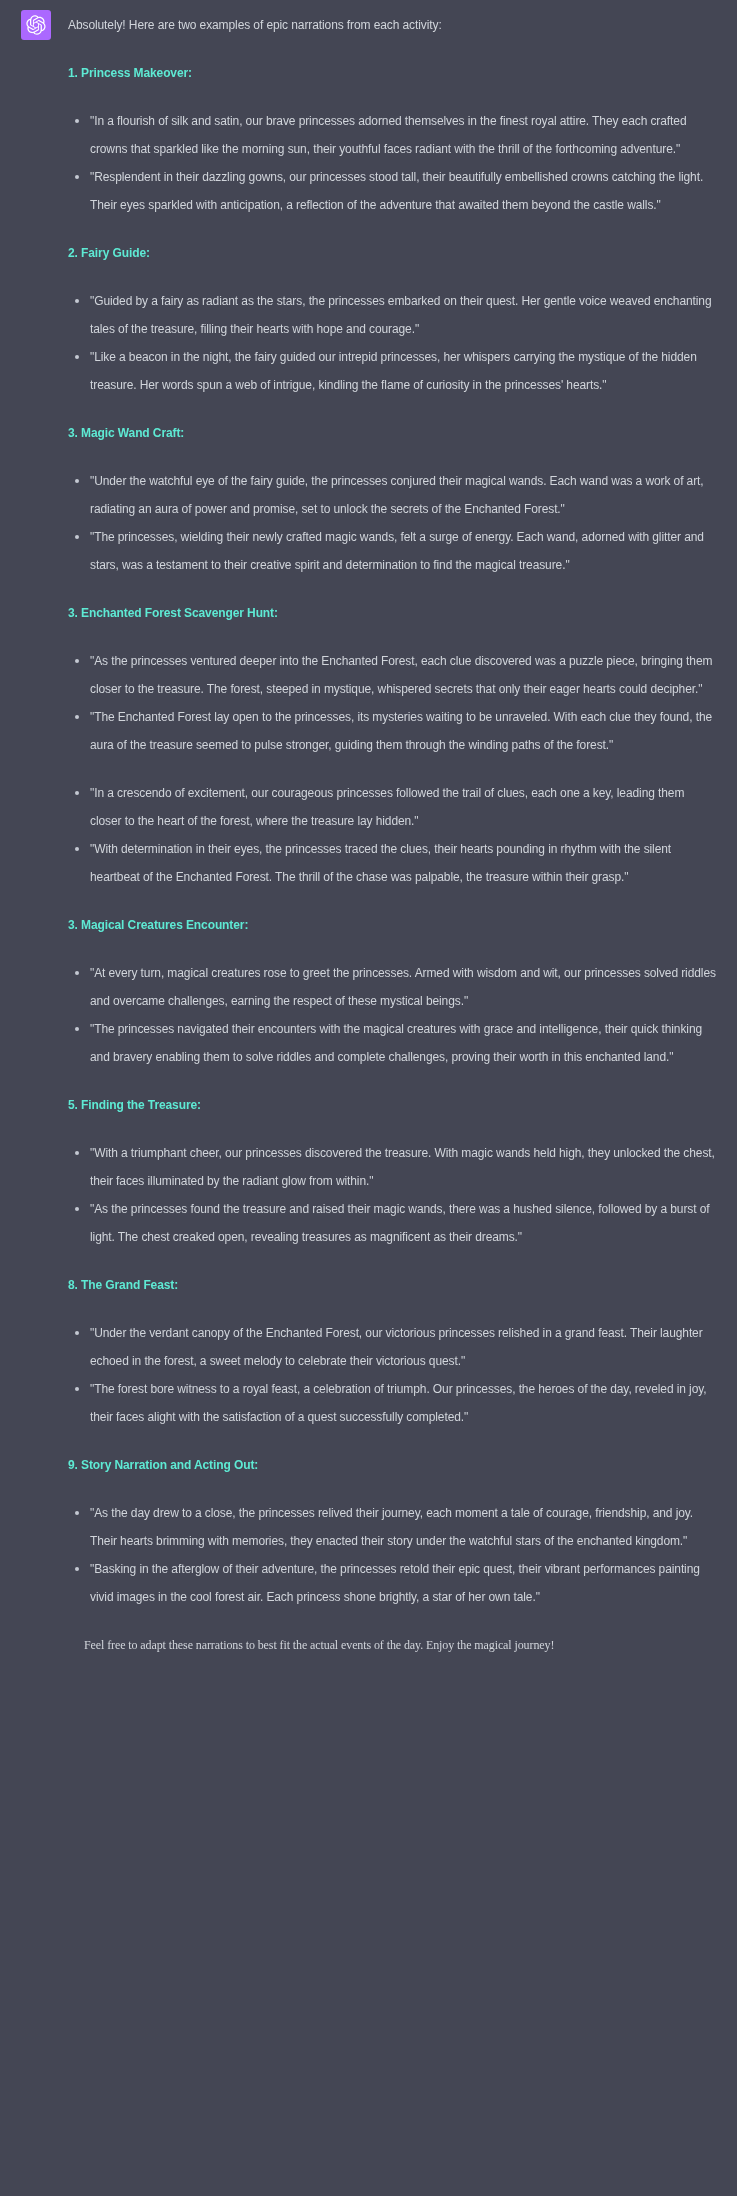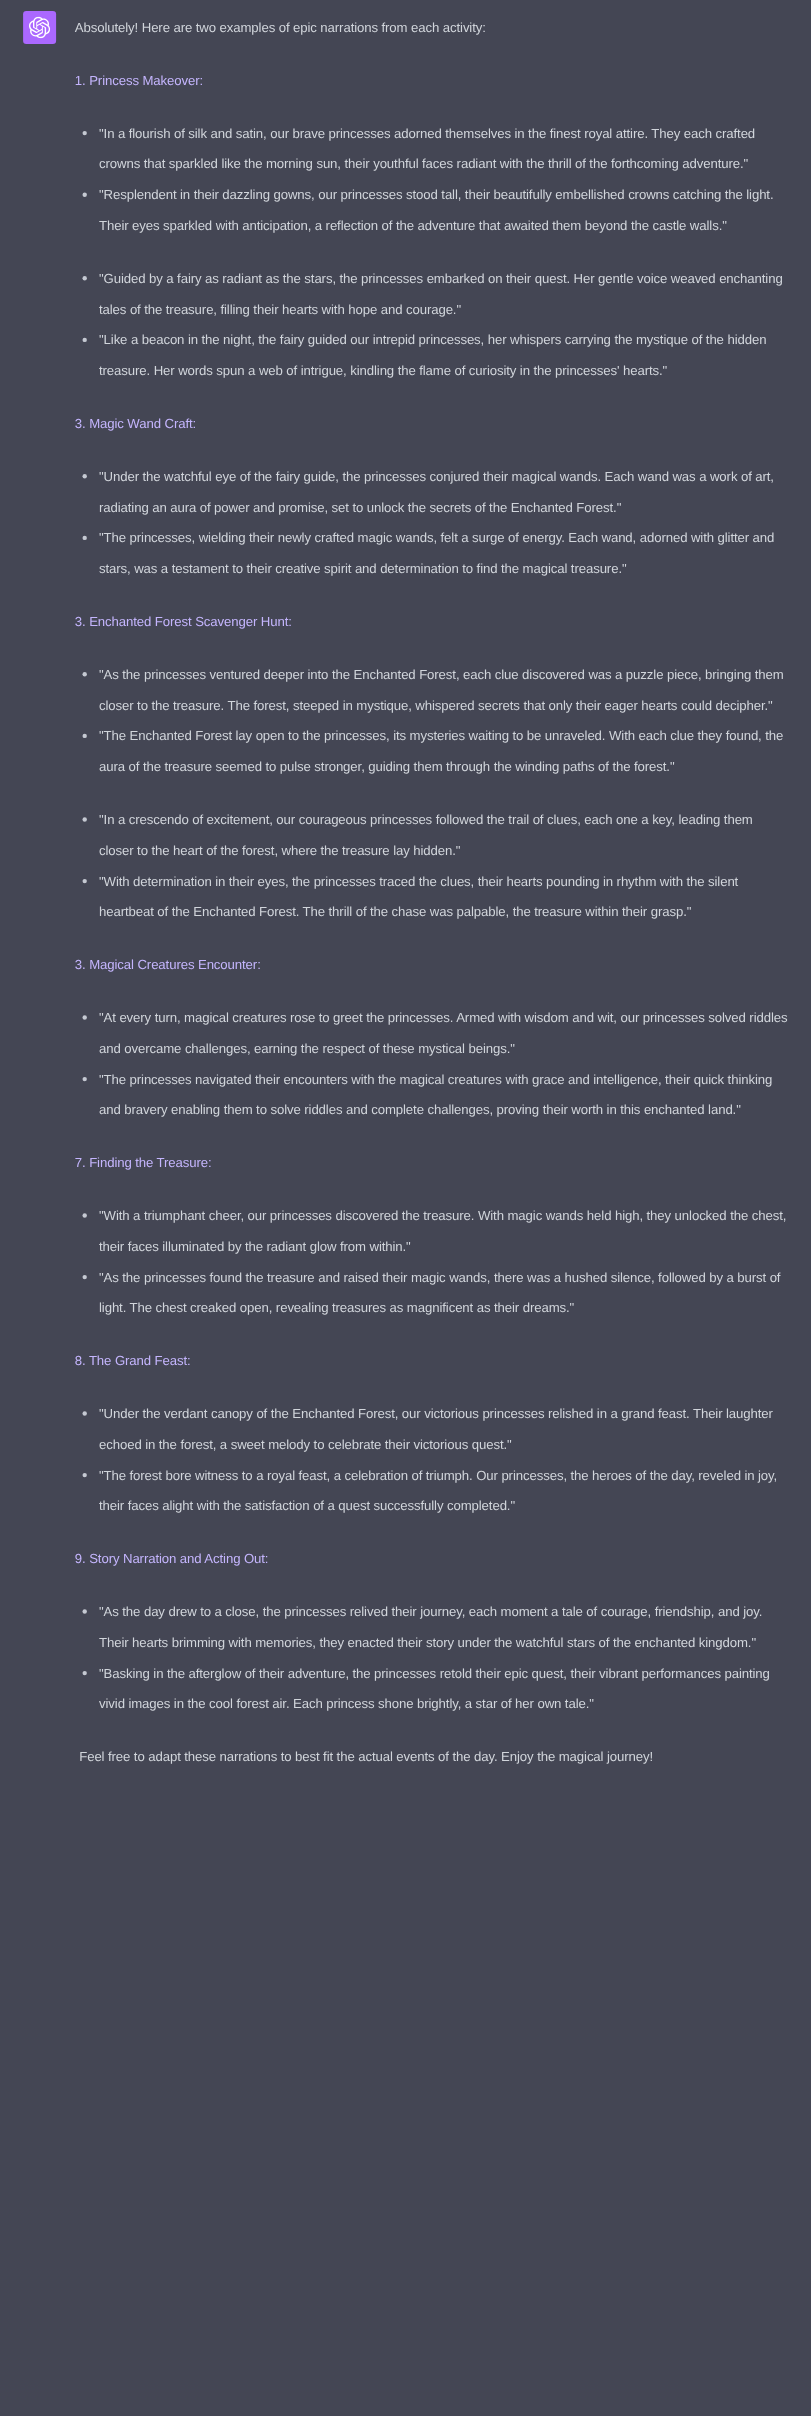--- a/index.html
+++ b/index.html
@@ -32,52 +32,53 @@
     flex: 1;
     max-width: 648px;
     color: #D1D5DB;
     font-size: 12px;
     line-height: 28px;
     letter-spacing: -0.1px;
     padding-top: 1px;
   }
   .content p { margin: 0 0 20px 0; }
   .sec-heading {
-    font-weight: 400;
-    color: #c4b5fd;
+    font-weight: 700;
+    color: #5eead4;
     margin: 0 0 20px 0;
   }
   ul.bullets {
     list-style: disc outside;
     margin: 0 0 20px 0;
     padding: 0 0 0 22px;
   }
   ul.bullets li { margin: 0; padding: 0; }
   ul.bullets li::marker { color: #C5C9D2; font-size: 13px; }
-  .closing { margin: 4px !important; }
+  .closing { margin: 16px !important; font-family: Liberation Serif, serif; }
 </style>
 </head>
 <body>
 
 <div class="message">
   <div class="avatar">
     <svg viewBox="0 0 41 41" fill="none" xmlns="http://www.w3.org/2000/svg">
         <path d="M37.5324 16.8707C37.9808 15.5241 38.1363 14.0974 37.9886 12.6859C37.8409 11.2744 37.3934 9.91076 36.676 8.68622C35.6126 6.83404 33.9882 5.3676 32.0373 4.4985C30.0864 3.62941 27.9098 3.40259 25.8215 3.85078C24.8796 2.7893 23.7219 1.94125 22.4257 1.36341C21.1295 0.785575 19.7249 0.491269 18.3058 0.500197C16.1708 0.495044 14.0893 1.16803 12.3614 2.42214C10.6335 3.67624 9.34853 5.44666 8.6917 7.47815C7.30085 7.76286 5.98686 8.3414 4.8377 9.17505C3.68854 10.0087 2.73073 11.0782 2.02839 12.312C0.956464 14.1591 0.498905 16.2988 0.721698 18.4228C0.944492 20.5467 1.83612 22.5449 3.268 24.1293C2.81966 25.4759 2.66413 26.9026 2.81182 28.3141C2.95951 29.7256 3.40701 31.0892 4.12437 32.3138C5.18791 34.1659 6.81218 35.6322 8.76286 36.5013C10.7135 37.3704 12.8901 37.5973 14.9784 37.1492C15.9203 38.2107 17.078 39.0587 18.3742 39.6366C19.6704 40.2144 21.0751 40.5087 22.4941 40.4998C24.6302 40.5054 26.7128 39.8321 28.4414 38.5772C30.17 37.3223 31.4551 35.5506 32.1119 33.5179C33.5027 33.2332 34.8167 32.6547 35.9659 31.821C37.115 30.9874 38.0728 29.9178 38.7752 28.684C39.8458 26.8371 40.3023 24.6979 40.0789 22.5748C39.8556 20.4517 38.9639 18.4544 37.5324 16.8707ZM22.4978 37.8849C20.7443 37.8874 19.0459 37.2733 17.6994 36.1501C17.7601 36.117 17.8666 36.0586 17.936 36.0161L25.9004 31.4156C26.1003 31.3019 26.2663 31.137 26.3813 30.9378C26.4964 30.7386 26.5563 30.5124 26.5549 30.2825V19.0542L29.9213 20.998C29.9389 21.0068 29.9541 21.0198 29.9656 21.0359C29.977 21.052 29.9842 21.0707 29.9867 21.0902V30.3889C29.9842 32.375 29.1946 34.2791 27.7909 35.6841C26.3872 37.0892 24.4838 37.8806 22.4978 37.8849ZM6.39227 31.0064C5.51397 29.4888 5.19742 27.7107 5.49804 25.9832C5.55718 26.0187 5.66048 26.0818 5.73461 26.1244L13.699 30.7248C13.8975 30.8408 14.1233 30.902 14.3532 30.902C14.583 30.902 14.8088 30.8408 15.0073 30.7248L24.731 25.1103V28.9979C24.7321 29.0177 24.7283 29.0376 24.7199 29.0556C24.7115 29.0736 24.6988 29.0893 24.6829 29.1012L16.6317 33.7497C14.9096 34.7416 12.8643 35.0097 10.9447 34.4954C9.02506 33.9811 7.38785 32.7263 6.39227 31.0064ZM4.29707 13.6194C5.17156 12.0998 6.55279 10.9364 8.19885 10.3327C8.19885 10.4013 8.19491 10.5228 8.19491 10.6071V19.808C8.19351 20.0378 8.25334 20.2638 8.36823 20.4629C8.48312 20.6619 8.64893 20.8267 8.84863 20.9404L18.5723 26.5542L15.206 28.4979C15.1894 28.5089 15.1703 28.5155 15.1505 28.5173C15.1307 28.5191 15.1107 28.516 15.0924 28.5082L7.04046 23.8557C5.32135 22.8601 4.06716 21.2235 3.55289 19.3046C3.03862 17.3858 3.30624 15.3413 4.29707 13.6194ZM31.955 20.0556L22.2312 14.4411L25.5976 12.4981C25.6142 12.4872 25.6333 12.4805 25.6531 12.4787C25.6729 12.4769 25.6928 12.4801 25.7111 12.4879L33.7631 17.1364C34.9967 17.849 36.0017 18.8982 36.6606 20.1613C37.3194 21.4244 37.6047 22.849 37.4832 24.2684C37.3617 25.6878 36.8382 27.0432 35.9743 28.1759C35.1103 29.3086 33.9415 30.1717 32.6047 30.6641C32.6047 30.5947 32.6047 30.4733 32.6047 30.3889V21.188C32.6066 20.9586 32.5474 20.7328 32.4332 20.5338C32.319 20.3348 32.154 20.1698 31.955 20.0556ZM35.3055 15.0128C35.2464 14.9765 35.1431 14.9142 35.069 14.8717L27.1045 10.2712C26.906 10.1554 26.6803 10.0943 26.4504 10.0943C26.2206 10.0943 25.9948 10.1554 25.7963 10.2712L16.0726 15.8858V11.9982C16.0715 11.9783 16.0753 11.9585 16.0837 11.9405C16.0921 11.9225 16.1048 11.9068 16.1207 11.8949L24.1719 7.25025C25.4053 6.53903 26.8158 6.19376 28.2383 6.25482C29.6608 6.31589 31.0364 6.78077 32.2044 7.59508C33.3723 8.40939 34.2842 9.53945 34.8334 10.8531C35.3826 12.1667 35.5464 13.6095 35.3055 15.0128ZM14.2424 21.9419L10.8752 19.9981C10.8576 19.9893 10.8423 19.9763 10.8309 19.9602C10.8195 19.9441 10.8122 19.9254 10.8098 19.9059V10.6071C10.8107 9.18295 11.2173 7.78848 11.9819 6.58696C12.7466 5.38544 13.8377 4.42659 15.1275 3.82264C16.4173 3.21869 17.8524 2.99464 19.2649 3.1767C20.6775 3.35876 22.0089 3.93941 23.1034 4.85067C23.0427 4.88379 22.937 4.94215 22.8668 4.98473L14.9024 9.58517C14.7025 9.69878 14.5366 9.86356 14.4215 10.0626C14.3065 10.2616 14.2466 10.4877 14.2479 10.7175L14.2424 21.9419ZM16.071 17.9991L20.4018 15.4978L24.7325 17.9975V22.9985L20.4018 25.4983L16.071 22.9985V17.9991Z" fill="currentColor"></path>
       </svg>
   </div>
 
   <div class="content">
     <p class="intro">Absolutely! Here are two examples of epic narrations from each activity:</p>
 
     <p class="sec-heading">1. Princess Makeover:</p>
     <ul class="bullets">
       <li>"In a flourish of silk and satin, our brave princesses adorned themselves in the finest royal attire. They each crafted crowns that sparkled like the morning sun, their youthful faces radiant with the thrill of the forthcoming adventure."</li>
       <li>"Resplendent in their dazzling gowns, our princesses stood tall, their beautifully embellished crowns catching the light. Their eyes sparkled with anticipation, a reflection of the adventure that awaited them beyond the castle walls."</li>
     </ul>
 
+    <p class="sec-heading">2. Fairy Guide:</p>
     <ul class="bullets">
       <li>"Guided by a fairy as radiant as the stars, the princesses embarked on their quest. Her gentle voice weaved enchanting tales of the treasure, filling their hearts with hope and courage."</li>
       <li>"Like a beacon in the night, the fairy guided our intrepid princesses, her whispers carrying the mystique of the hidden treasure. Her words spun a web of intrigue, kindling the flame of curiosity in the princesses' hearts."</li>
     </ul>
 
     <p class="sec-heading">3. Magic Wand Craft:</p>
     <ul class="bullets">
       <li>"Under the watchful eye of the fairy guide, the princesses conjured their magical wands. Each wand was a work of art, radiating an aura of power and promise, set to unlock the secrets of the Enchanted Forest."</li>
       <li>"The princesses, wielding their newly crafted magic wands, felt a surge of energy. Each wand, adorned with glitter and stars, was a testament to their creative spirit and determination to find the magical treasure."</li>
     </ul>
@@ -92,21 +93,21 @@
       <li>"In a crescendo of excitement, our courageous princesses followed the trail of clues, each one a key, leading them closer to the heart of the forest, where the treasure lay hidden."</li>
       <li>"With determination in their eyes, the princesses traced the clues, their hearts pounding in rhythm with the silent heartbeat of the Enchanted Forest. The thrill of the chase was palpable, the treasure within their grasp."</li>
     </ul>
 
     <p class="sec-heading">3. Magical Creatures Encounter:</p>
     <ul class="bullets">
       <li>"At every turn, magical creatures rose to greet the princesses. Armed with wisdom and wit, our princesses solved riddles and overcame challenges, earning the respect of these mystical beings."</li>
       <li>"The princesses navigated their encounters with the magical creatures with grace and intelligence, their quick thinking and bravery enabling them to solve riddles and complete challenges, proving their worth in this enchanted land."</li>
     </ul>
 
-    <p class="sec-heading">7. Finding the Treasure:</p>
+    <p class="sec-heading">5. Finding the Treasure:</p>
     <ul class="bullets">
       <li>"With a triumphant cheer, our princesses discovered the treasure. With magic wands held high, they unlocked the chest, their faces illuminated by the radiant glow from within."</li>
       <li>"As the princesses found the treasure and raised their magic wands, there was a hushed silence, followed by a burst of light. The chest creaked open, revealing treasures as magnificent as their dreams."</li>
     </ul>
 
     <p class="sec-heading">8. The Grand Feast:</p>
     <ul class="bullets">
       <li>"Under the verdant canopy of the Enchanted Forest, our victorious princesses relished in a grand feast. Their laughter echoed in the forest, a sweet melody to celebrate their victorious quest."</li>
       <li>"The forest bore witness to a royal feast, a celebration of triumph. Our princesses, the heroes of the day, reveled in joy, their faces alight with the satisfaction of a quest successfully completed."</li>
     </ul>

